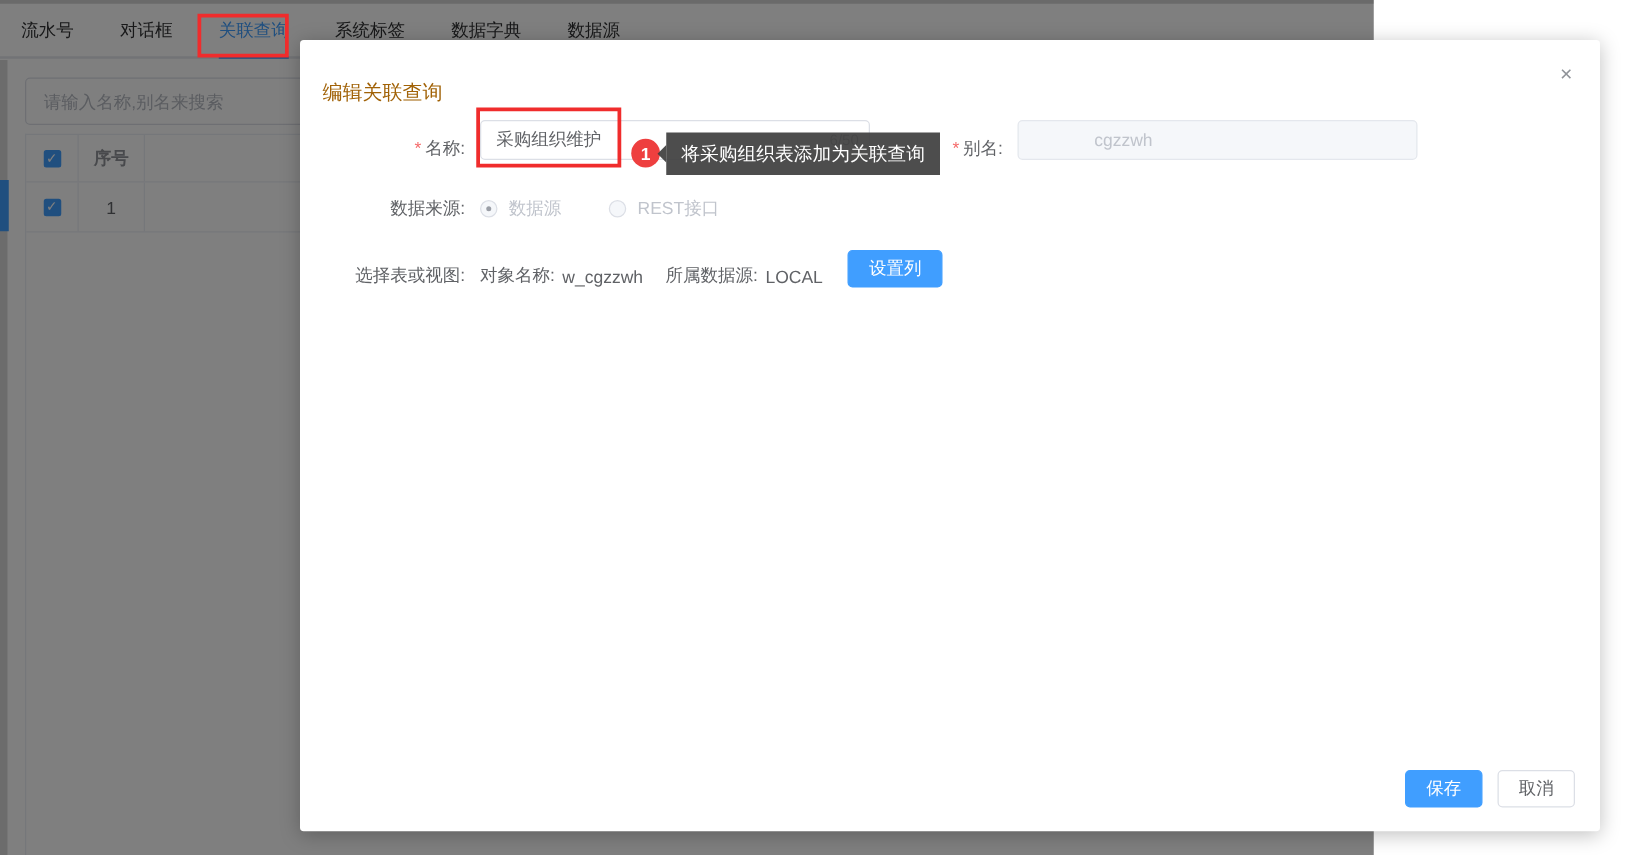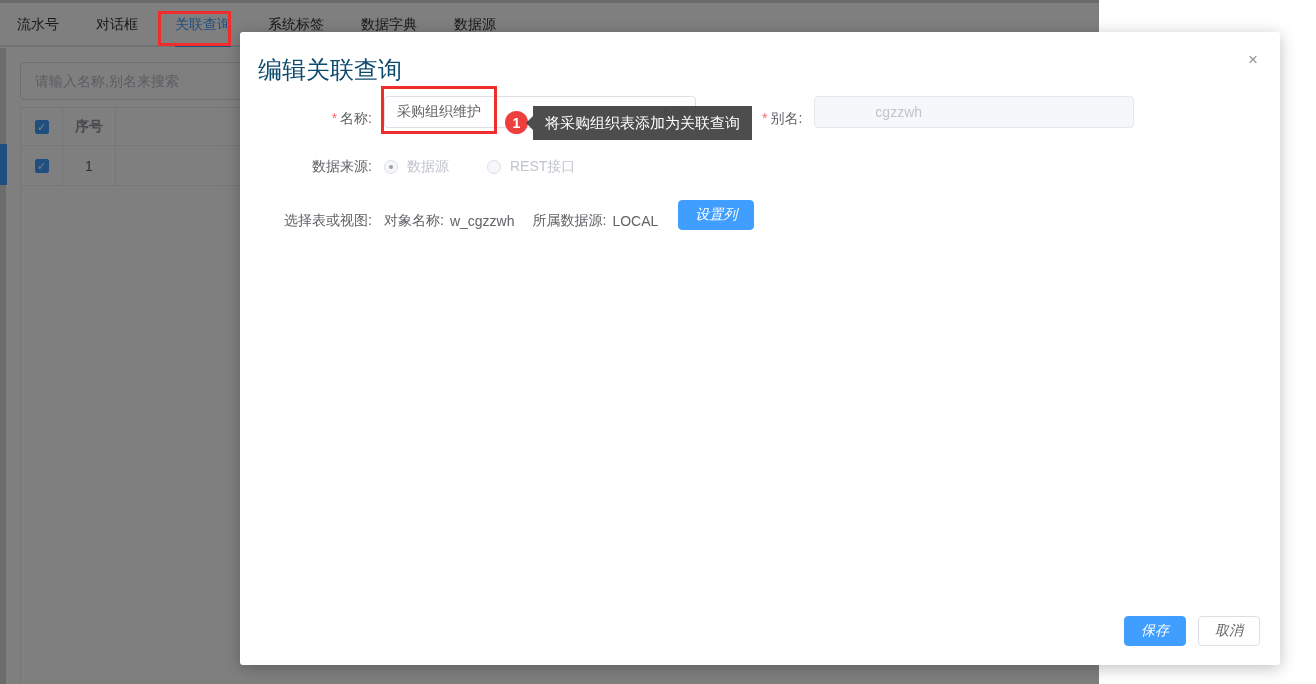--- a/index.html
+++ b/index.html
@@ -29,21 +29,21 @@
   .trow.body .c-seq { color:#606266; font-weight:normal; }
   .cell.c-rest { flex:1; border-right:none; }
   .tbody-empty { flex:1; }
   .checkbox { width:14px; height:14px; background:#409EFF; border:1px solid #409EFF; border-radius:2px; color:#fff; font-size:11px; line-height:12px; text-align:center; cursor:pointer; }
 
   
   .overlay { position:absolute; inset:0; background:rgba(0,0,0,0.5); z-index:10; }
 
   
   .modal { position:absolute; left:240px; top:32px; width:1040px; height:633px; background:#fff; border-radius:3px; box-shadow:0 3px 16px rgba(0,0,0,0.25); z-index:20; }
-  .modal-title { position:absolute; left:18px; top:22px; font-size:24px; color:#0c4a6e; }
+  .modal-title { position:absolute; left:18px; top:32px; font-size:16px; color:#a16207; }
   .modal-close { position:absolute; right:22px; top:19px; font-size:17px; color:#909399; cursor:pointer; line-height:1; }
 
   .form-row { position:absolute; left:40px; display:flex; align-items:flex-end; }
   .f-label { width:92px; text-align:right; font-size:14px; color:#606266; margin-right:12px; white-space:nowrap; flex:none; }
   .star { color:#f56c6c; margin-right:3px; }
 
   .row-name { top:64px; height:32px; }
   .text-input { position:relative; width:312px; height:32px; border:1px solid #dcdfe6; border-radius:4px; flex:none; }
   .text-input input { width:100%; height:100%; border:none; outline:none; background:transparent; padding:0 46px 0 12px; font-size:14px; color:#606266; border-radius:4px; }
   .counter { position:absolute; right:8px; top:8px; font-size:12px; color:#909399; }
@@ -56,21 +56,21 @@
   .row-source { top:116px; height:28px; }
   .radio { display:flex; align-items:center; margin-right:38px; cursor:not-allowed; }
   .radio-circle { width:14px; height:14px; border-radius:50%; border:1px solid #dcdfe6; background:#f5f7fa; margin-right:9px; position:relative; flex:none; }
   .radio.checked .radio-circle::after { content:""; position:absolute; left:4px; top:4px; width:4px; height:4px; border-radius:50%; background:#9a9ea6; }
   .radio-label { font-size:14px; color:#c0c4cc; }
 
   .row-table { top:166px; height:32px; }
   .obj-info { font-size:14px; color:#606266; display:flex; align-items:center;margin-top:19px; }
   .obj-info span { margin-right:6px; }
   .obj-info .gap { width:6px; }
-  .btn { height:30px; padding:0 16px; border-radius:4px; font-size:14px; border:1px solid #409EFF; background:#409EFF; color:#fff; cursor:pointer;font-style:italic; }
+  .btn { height:30px; padding:0 16px; border-radius:4px; font-size:14px; border:1px solid #409EFF; background:#409EFF; color:#fff; cursor:pointer; }
   .btn-setcols { margin-left:14px; }
 
   .modal-footer { position:absolute; right:20px; bottom:19px; display:flex; gap:12px; }
   .btn-plain { background:#fff; border:1px solid #dcdfe6; color:#606266; }
 
   
   .anno { position:absolute; z-index:30; }
   .anno-box { border:3px solid #f02c2c; background:transparent; }
   .anno-box-tab { left:158px; top:11px; width:73px; height:35px; }
   .anno-box-input { left:381px; top:86px; width:116px; height:48px; }

